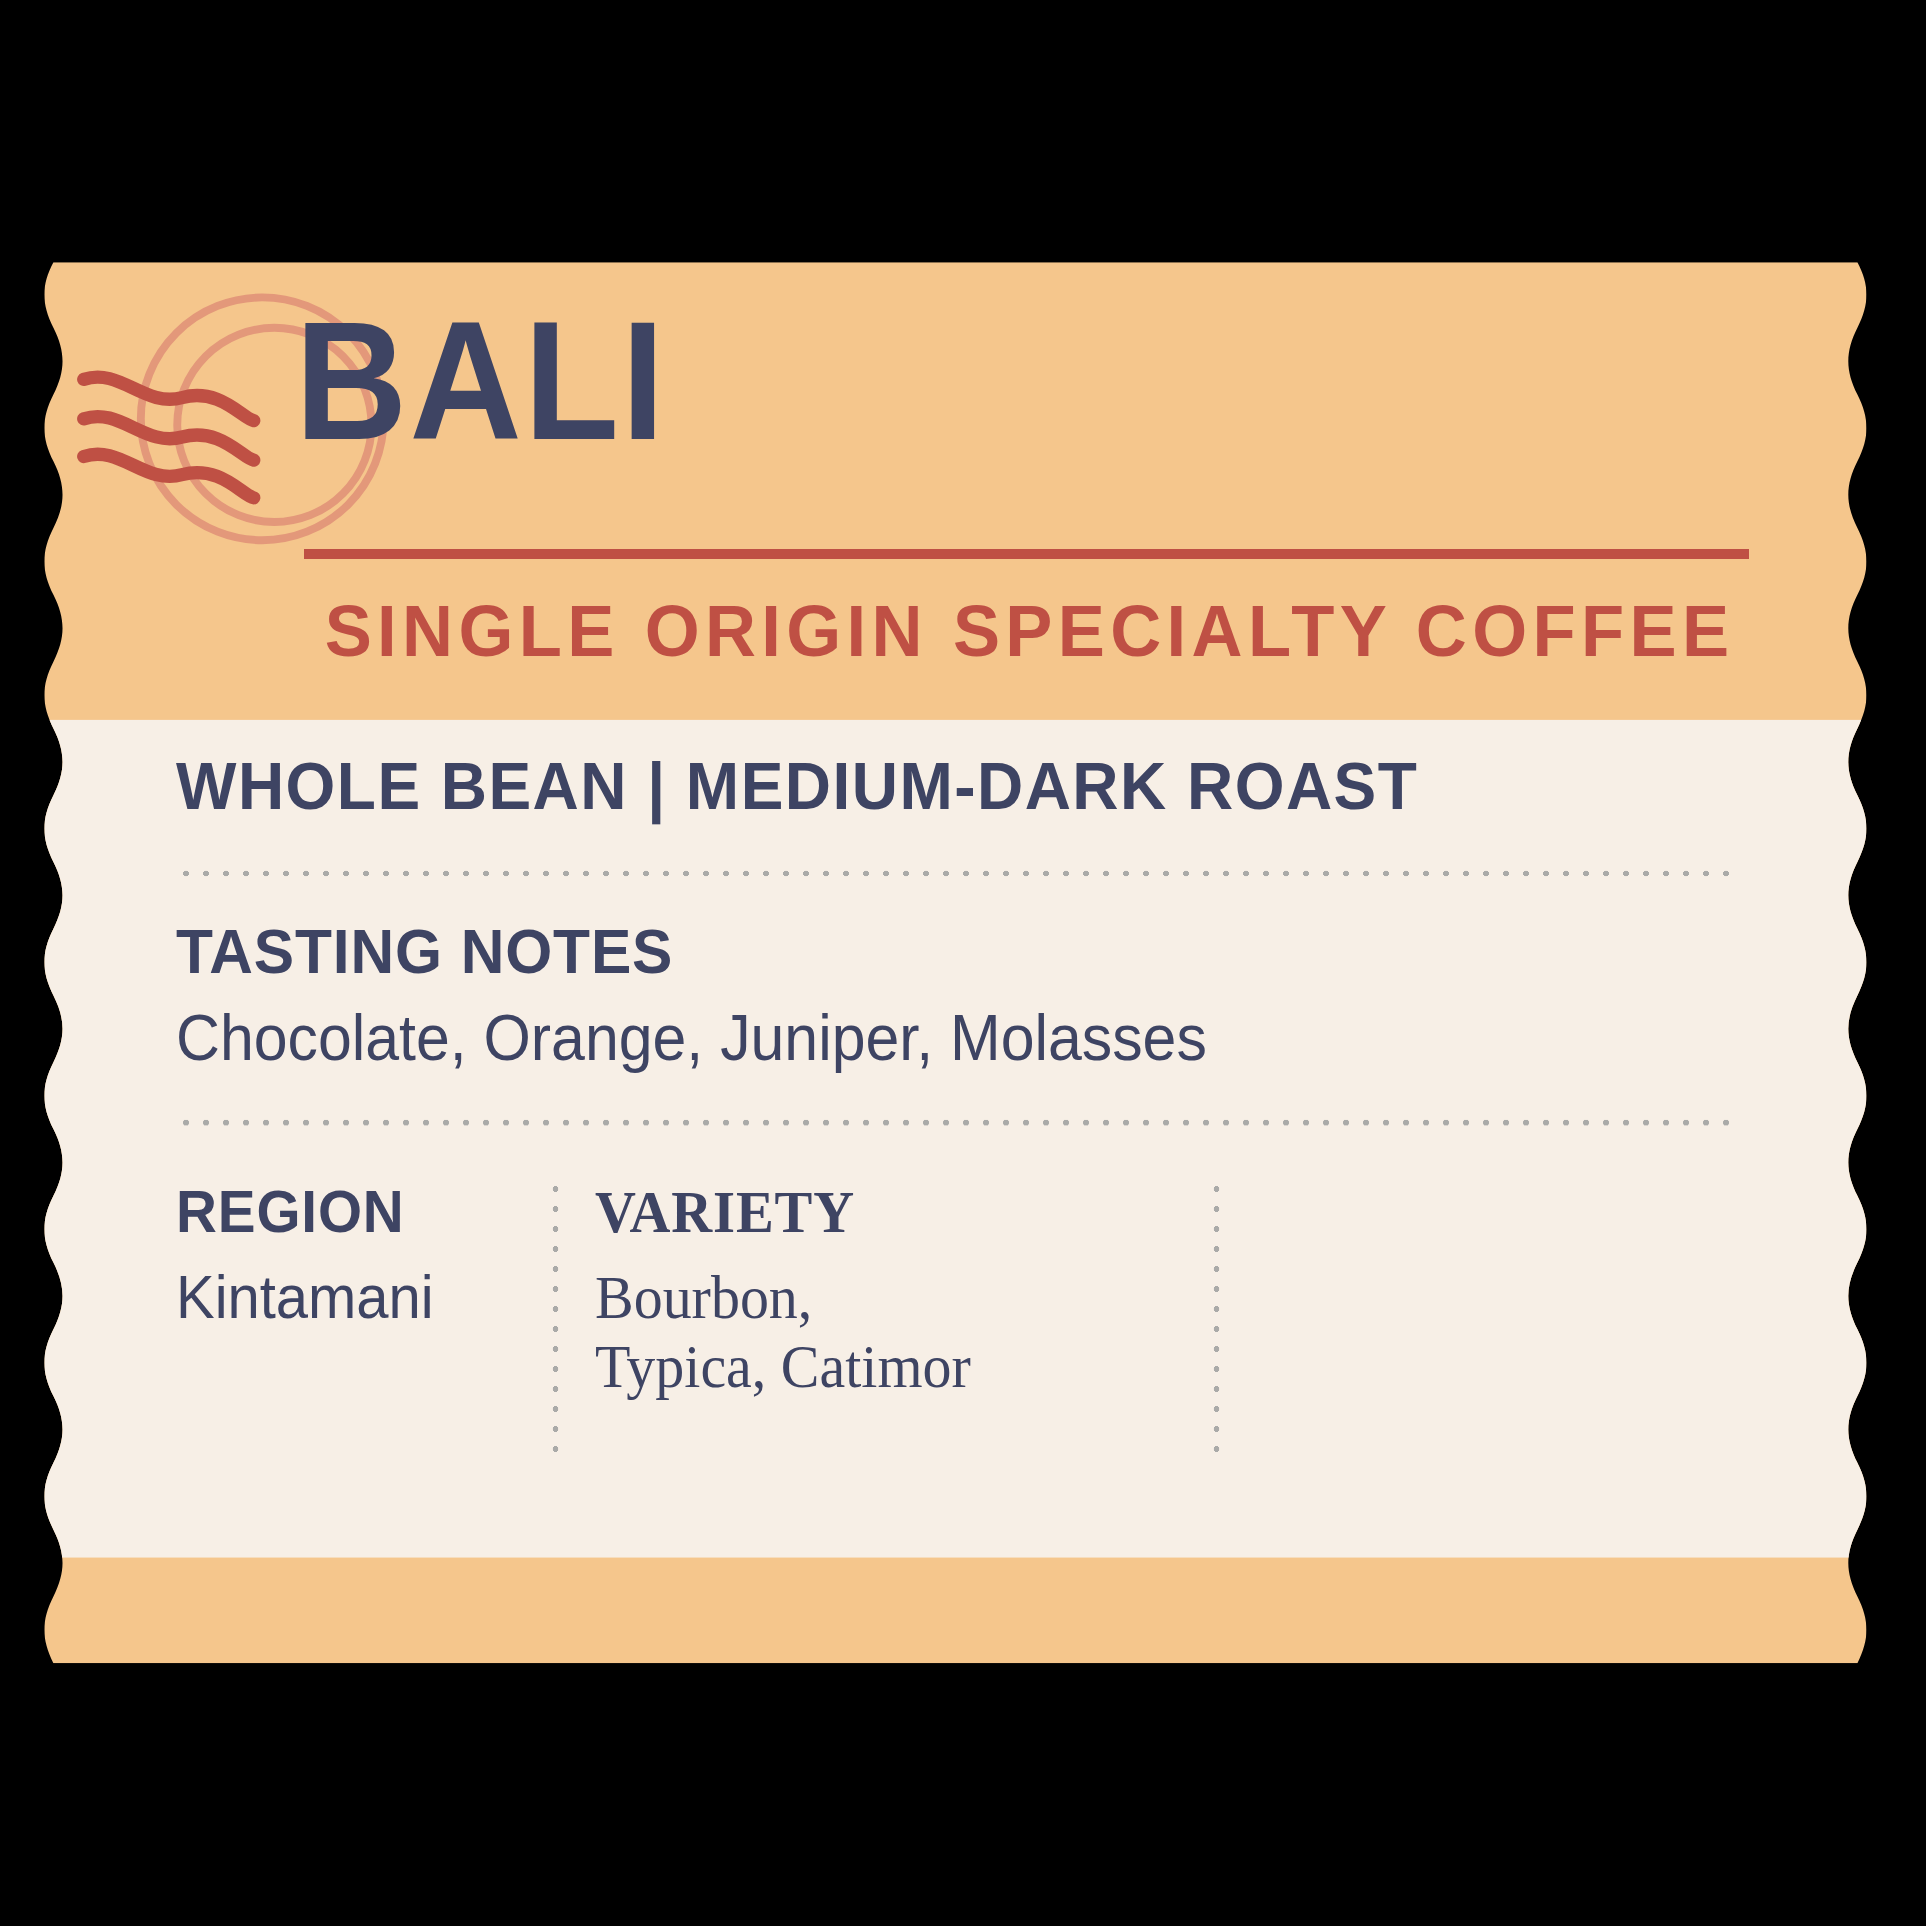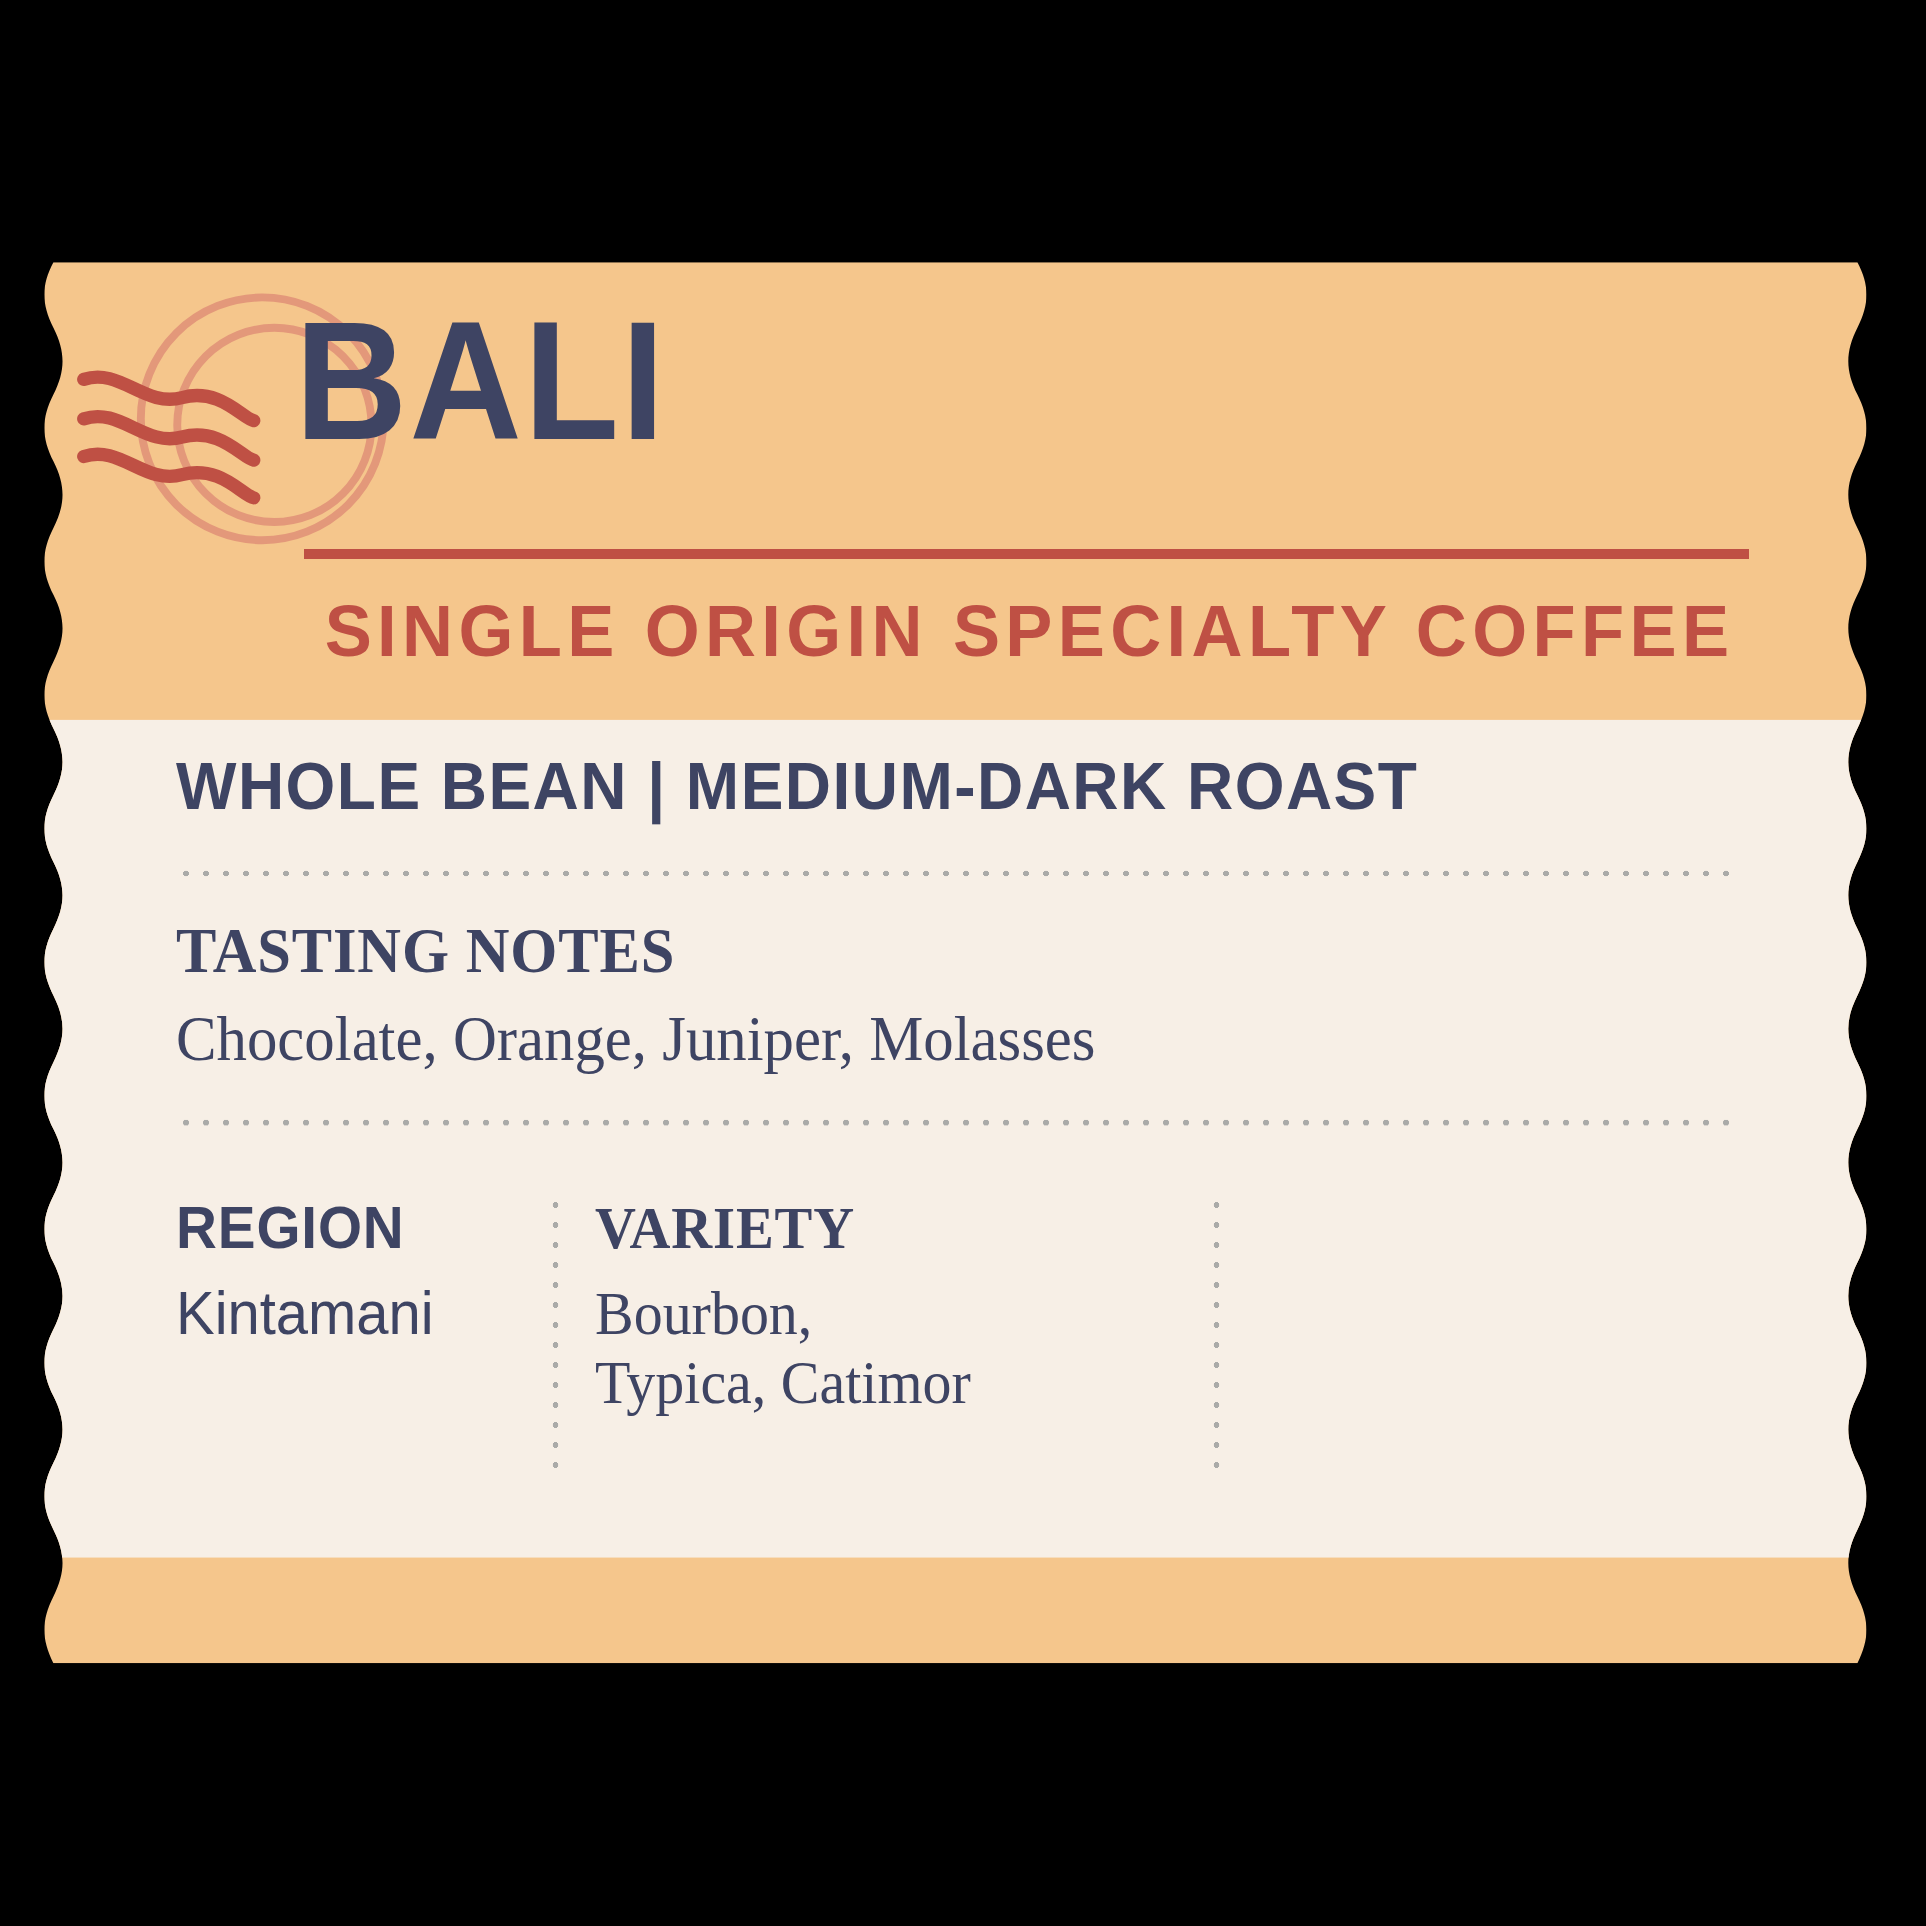--- a/index.html
+++ b/index.html
@@ -123,21 +123,20 @@
     height: 7.3px;
     margin-top: 44px;
     background-image: radial-gradient(circle, #AAAAA8 2.8px, rgba(0,0,0,0) 3.2px);
     background-size: 20px 7.3px;
     background-position: 0 center;
     background-repeat: repeat-x;
   }
 
   .section-tasting {
     margin-top: 39px;
-    font-family: Liberation Serif, serif;
   }
 
   .sec-heading {
     font-size: 63px;
     line-height: 70px;
     font-weight: 700;
     color: #3E4463;
     letter-spacing: 0.9px;
     white-space: nowrap;
     transform: scaleX(0.96);
@@ -152,21 +151,21 @@
     color: #3E4463;
     letter-spacing: 0px;
     white-space: nowrap;
     transform: scaleX(0.95);
     transform-origin: left top;
   }
 
   
   .cols {
     position: relative;
-    margin-top: 68px;
+    margin-top: 52px;
     width: 1554px;
     height: 285px;
   }
 
   .col {
     position: absolute;
     top: 0;
   }
   .col-0 { left: 0px;    width: 376px; }
   .col-1 { left: 419px;  width: 619px; font-family: Liberation Serif, serif; }

